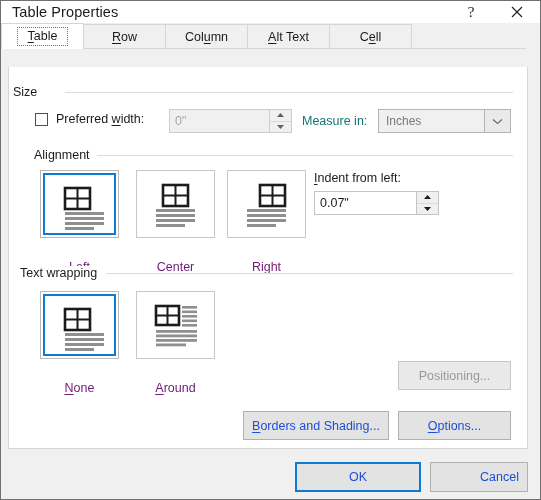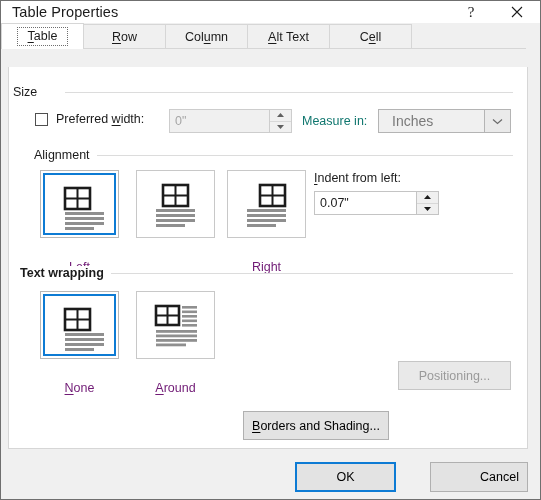--- a/index.html
+++ b/index.html
@@ -116,21 +116,21 @@
     background:#f0f0f0;
   }
   .spin .ar:first-child{border-bottom:1px solid #d8d8d8;}
   .spin.dis .ar{background:#f0f0f0;}
   .combo{
     display:flex;box-sizing:border-box;height:24px;
     border:1px solid #c4c4c4;background:#fff;align-items:stretch;
   }
   .combo.dis{background:#f0f0f0;border-color:#b4b4b4;}
   .combo .val{
-    flex:1;display:flex;align-items:center;padding-left:13px;font-size:14px;color:#1b1b1b;
+    flex:1;display:flex;align-items:center;padding-left:7px;font-size:12px;color:#1b1b1b;
   }
   .combo.dis .val{color:#7a7a7a;}
   .combo .dd{
     width:25px;display:flex;align-items:center;justify-content:center;
     border-left:1px solid #c4c4c4;background:#f0f0f0;
   }
   .combo.dis .dd{border-left-color:#b4b4b4;background:#eaeaea;}
   
   .tile{
     width:79px;height:68px;box-sizing:border-box;
@@ -149,21 +149,21 @@
   .tile .inner{width:100%;height:100%;position:relative;}
   .tilewrap{position:absolute;}
   .tlabel{
     text-align:center;font-size:12.5px;color:#701a75;margin-top:22px;width:79px;
   }
   
   .btn{
     box-sizing:border-box;height:29px;
     border:1px solid #b0b0b0;background:#e3e3e3;
     display:flex;align-items:center;justify-content:center;
-    font-size:12.5px;color:#000000;
+    font-size:12.5px;color:#1d4ed8;
     position:absolute;
   }
   .btn.dis{color:#9a9a9a;border-color:#c6c6c6;background:#e9e9e9;}
   .btn.default{border:2px solid #0d7bd4;background:#e3e3e3;}
   .footer{
     position:absolute;left:1px;right:1px;top:449px;bottom:1px;background:#f0f0f0;
   }
 </style>
 </head>
 <body>
@@ -272,20 +272,21 @@
             </g>
             <g fill="#8f8f8f">
               <rect x="19" y="38" width="39" height="3"></rect>
               <rect x="19" y="43" width="39" height="3"></rect>
               <rect x="19" y="48" width="39" height="3"></rect>
               <rect x="19" y="53" width="29" height="3"></rect>
             </g>
           </svg>
         </div>
       </div>
+      <div class="tlabel"><u>C</u>enter</div>
     </div>
 
     <div class="tilewrap" style="left:218px;top:103px;">
       <div class="tile">
         <div class="inner">
           <svg width="77" height="66" viewBox="0 0 77 66">
             <g transform="translate(32,14)">
               <rect x="0" y="0" width="25" height="21" fill="#ffffff" stroke="#1b1b1b" stroke-width="2.6"></rect>
               <path d="M12.5 0 L12.5 21 M0 10.5 L25 10.5" stroke="#1b1b1b" stroke-width="2"></path>
             </g>
@@ -311,21 +312,21 @@
             </svg>
         </div>
         <div class="ar">
           <svg width="9" height="6" viewBox="0 0 9 6">
               <path d="M4.5 5 L1 1 L8 1 Z" fill="#1b1b1b"></path>
             </svg>
         </div>
       </div>
     </div>
 
-    <div class="grp-label" style="left:11px;top:199px;font-weight:bold;">Text wrapping</div>
+    <div class="grp-label" style="left:11px;top:199px;">Text wrapping</div>
     <div class="grp-line" style="left:97px;top:206px;width:407px;"></div>
 
     <div class="tilewrap" style="left:31px;top:224px;">
       <div class="tile sel">
         <div class="inner">
           <svg width="79" height="64" viewBox="0 0 79 64">
             <g transform="translate(20,13)">
               <rect x="0" y="0" width="25" height="21" fill="#ffffff" stroke="#1b1b1b" stroke-width="2.6"></rect>
               <path d="M12.5 0 L12.5 21 M0 10.5 L25 10.5" stroke="#1b1b1b" stroke-width="2"></path>
             </g>
@@ -363,20 +364,23 @@
           </svg>
         </div>
       </div>
       <div class="tlabel"><u>A</u>round</div>
     </div>
 
     <div class="btn dis" style="left:389px;top:294px;width:113px;">Positioning...</div>
     <div class="btn" style="left:234px;top:344px;width:146px;">
       <span><u>B</u>orders and Shading...</span>
     </div>
+    <div class="btn" style="left:389px;top:344px;width:113px;">
+      <span><u>O</u>ptions...</span>
+    </div>
   </div>
 
   <div class="footer">
-    <div class="btn default" style="left:293px;top:12px;width:101px;height:30px;">OK</div>
+    <div class="btn default" style="left:293px;top:12px;width:126px;height:30px;">OK</div>
     <div class="btn" style="left:428px;top:12px;width:98px;height:30px;padding-left:41px;">Cancel</div>
   </div>
 
 </div>
 
 </body></html>

